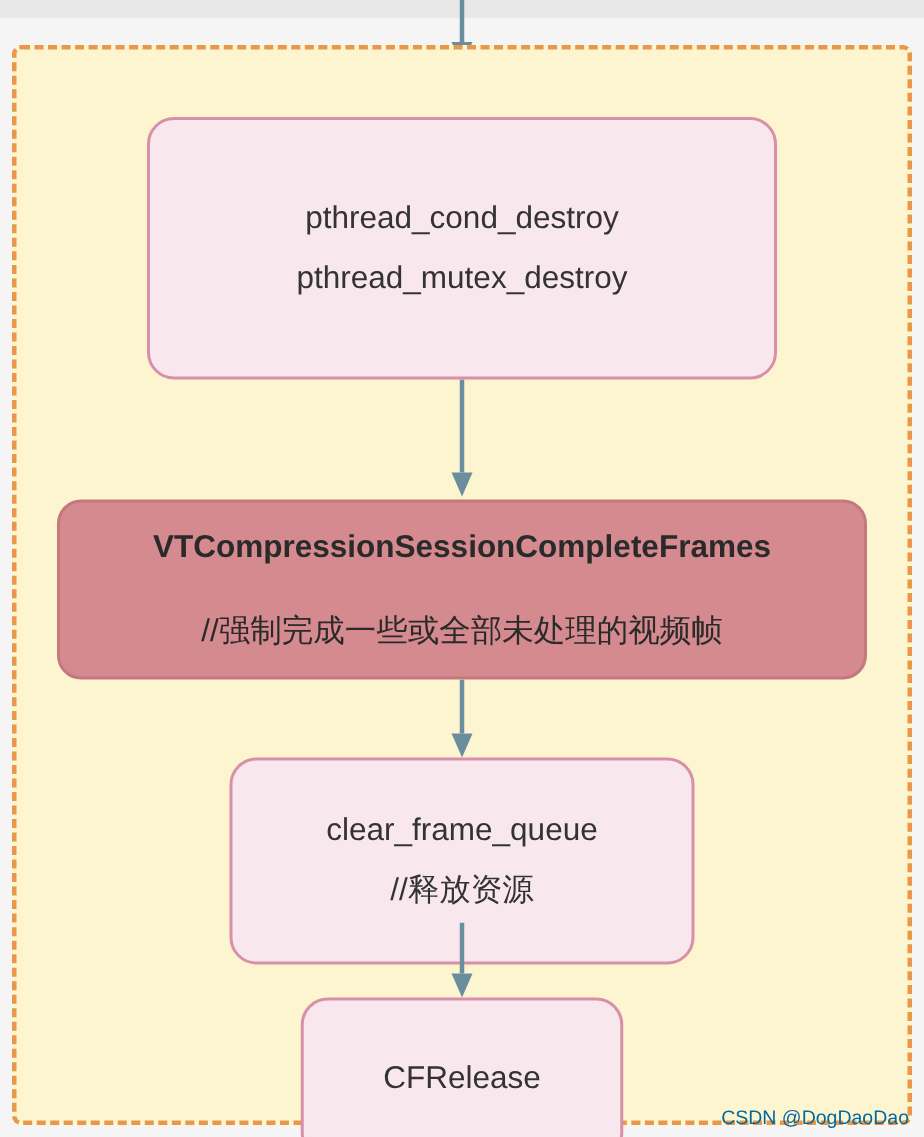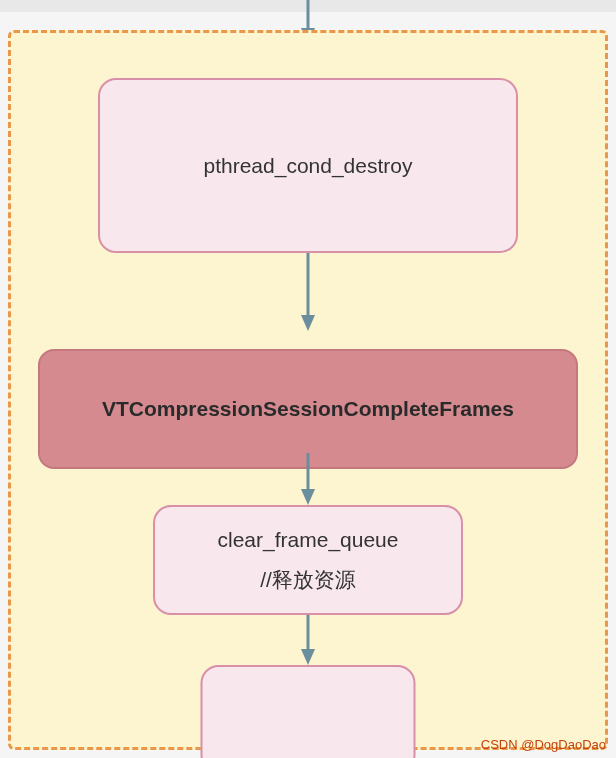--- a/index.html
+++ b/index.html
@@ -46,22 +46,22 @@
       font-size: 21px;
     }
     .node-red {
       background: #d48a8f;
       border: 2px solid #c5787d;
       color: #2a2a2a;
       font-size: 21px;
     }
     .node-red .bold { font-weight: bold; }
     .n1 { top: 45px; width: 420px; height: 175px; }
-    .n2 { top: 316px; width: 540px; height: 120px; border-radius: 16px; gap: 16px; }
-    .n3 { top: 472px; width: 310px; height: 110px; }
+    .n2 { top: 300px; width: 540px; height: 120px; border-radius: 16px; gap: 16px; }
+    .n3 { top: 472px; width: 310px; height: 138px; }
     .n4 { top: 632px; width: 215px; height: 108px; }
     .arrow-entry {
       position: absolute;
       top: -30px;
       left: 50%;
       transform: translateX(-50%);
       pointer-events: none;
     }
     .arrow {
       position: absolute;
@@ -70,62 +70,65 @@
       pointer-events: none;
     }
     .a1 { top: 220px; }
     .a2 { top: 420px; }
     .a3 { top: 582px; }
     .watermark {
       position: absolute;
       bottom: 6px;
       right: 10px;
       font-size: 13px;
-      color: #c2410c;
+      color: #0369a1;
       font-family: Arial, sans-serif;
     }
   </style>
 </head>
 <body>
 
 <div class="top-bar"></div>
 
 <svg class="arrow-entry" width="40" height="78">
   <path d="M 8 0 L 8 20 Q 8 26 14 26 L 20 26 L 20 58" stroke="#6b8e9e" stroke-width="3" fill="none"></path>
   <polygon points="20,74 13,58 27,58" fill="#6b8e9e"></polygon>
 </svg>
 
 <div class="container">
 
   <div class="node node-pink n1">
     <div>pthread_cond_destroy</div>
+    <div>pthread_mutex_destroy</div>
   </div>
 
   <svg class="arrow a1" width="30" height="80">
     <line x1="15" y1="0" x2="15" y2="62" stroke="#6b8e9e" stroke-width="3"></line>
     <polygon points="15,78 8,62 22,62" fill="#6b8e9e"></polygon>
   </svg>
 
   <div class="node node-red n2">
     <div class="bold">VTCompressionSessionCompleteFrames</div>
+    <div>//强制完成一些或全部未处理的视频帧</div>
   </div>
 
   <svg class="arrow a2" width="30" height="52">
     <line x1="15" y1="0" x2="15" y2="36" stroke="#6b8e9e" stroke-width="3"></line>
     <polygon points="15,52 8,36 22,36" fill="#6b8e9e"></polygon>
   </svg>
 
   <div class="node node-pink n3">
     <div>clear_frame_queue</div>
     <div>//释放资源</div>
   </div>
 
   <svg class="arrow a3" width="30" height="50">
     <line x1="15" y1="0" x2="15" y2="34" stroke="#6b8e9e" stroke-width="3"></line>
     <polygon points="15,50 8,34 22,34" fill="#6b8e9e"></polygon>
   </svg>
 
   <div class="node node-pink n4">
+    <div>CFRelease</div>
   </div>
 
 </div>
 
 <div class="watermark">CSDN @DogDaoDao</div>
 
 </body></html>

